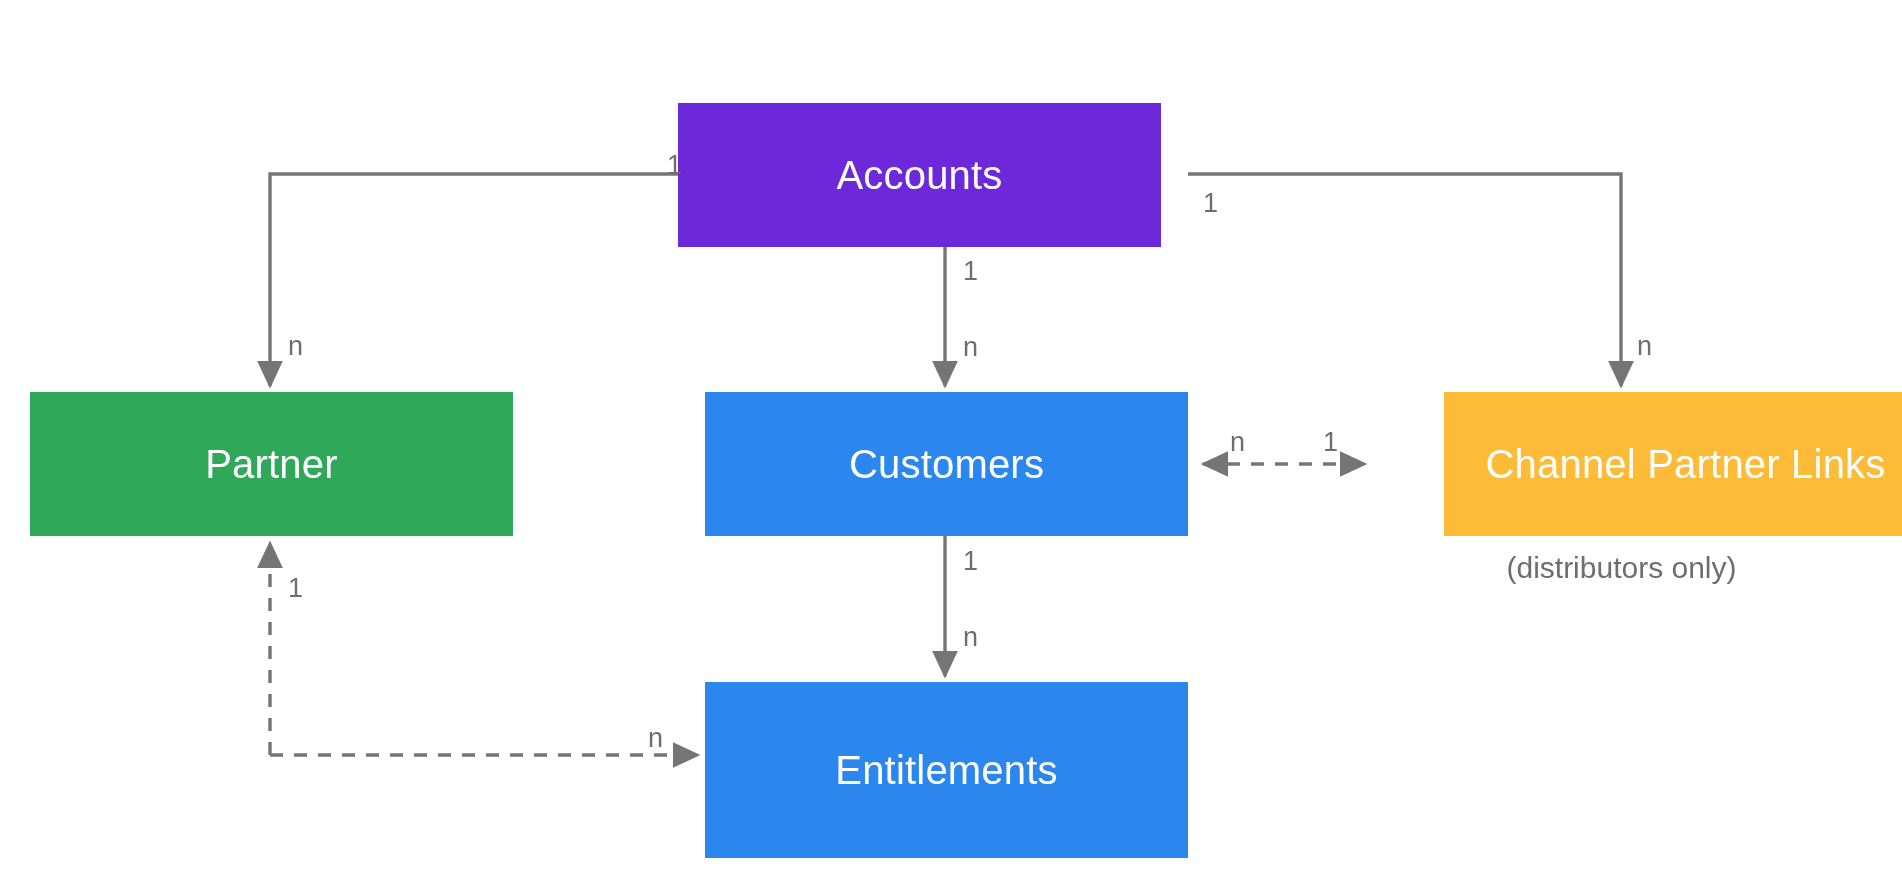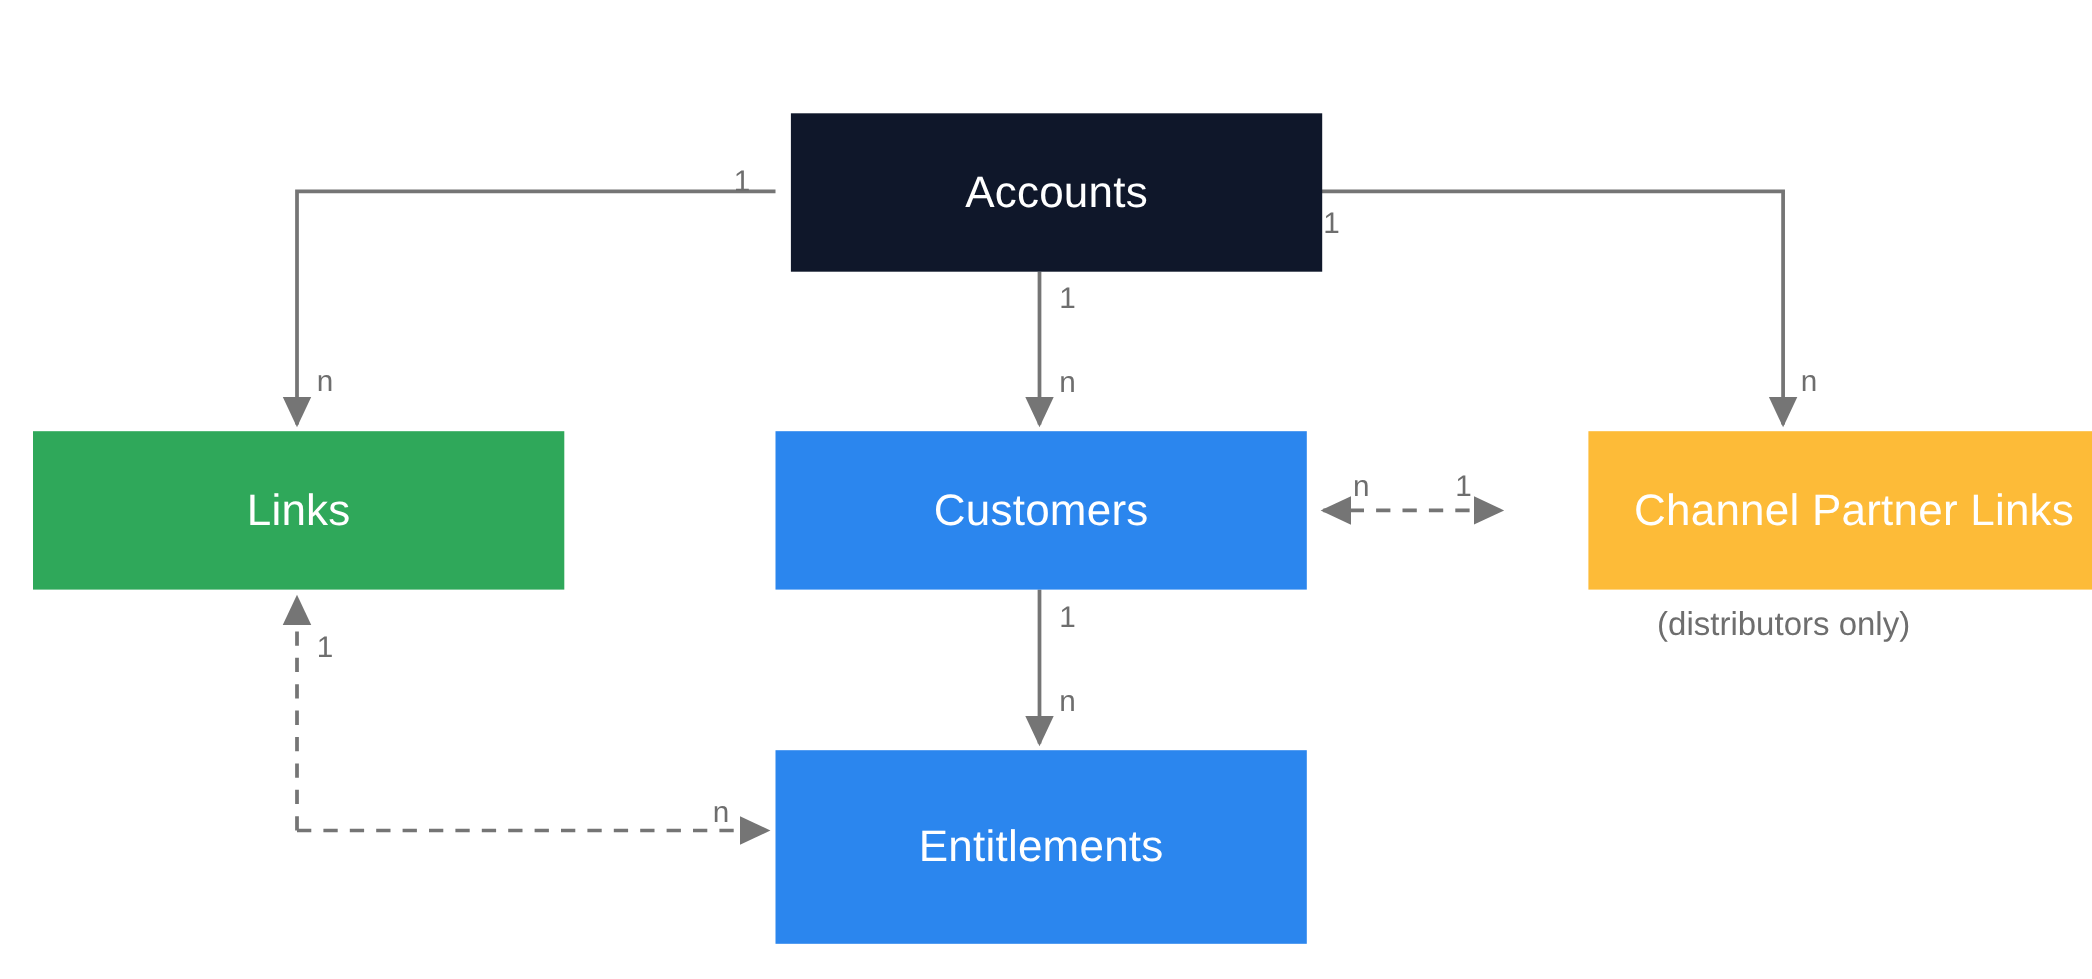--- a/index.html
+++ b/index.html
@@ -80,26 +80,26 @@
     <path d="M 1188 174 L 1621 174 L 1621 386" fill="none" stroke="#757575" stroke-width="3.4" marker-end="url(#arrow-end)"></path>
 
     <path d="M 945 536 L 945 676" fill="none" stroke="#757575" stroke-width="3.4" marker-end="url(#arrow-end)"></path>
 
     <path d="M 1203 464 L 1365 464" fill="none" stroke="#757575" stroke-width="3.4" stroke-dasharray="13 11" marker-start="url(#arrow-start)" marker-end="url(#arrow-end)"></path>
 
     <path d="M 270 755 L 270 543" fill="none" stroke="#757575" stroke-width="3.4" stroke-dasharray="13 11" marker-end="url(#arrow-end)"></path>
     <path d="M 270 755 L 698 755" fill="none" stroke="#757575" stroke-width="3.4" stroke-dasharray="13 11" marker-end="url(#arrow-end)"></path>
   </svg>
 
-  <div class="node" style="left:719px; top:103px; width:483px; height:144px; background:#0f172a;">
+  <div class="node" style="left:678px; top:103px; width:483px; height:144px; background:#6d28d9;">
     <span class="node-label">Accounts</span>
   </div>
 
   <div class="node" style="left:30px; top:392px; width:483px; height:144px; background:#2FA85A;">
-    <span class="node-label">Links</span>
+    <span class="node-label">Partner</span>
   </div>
 
   <div class="node" style="left:705px; top:392px; width:483px; height:144px; background:#2B86EE;">
     <span class="node-label">Customers</span>
   </div>
 
   <div class="node" style="left:1444px; top:392px; width:483px; height:144px; background:#FDBB38;">
     <span class="node-label">Channel Partner Links</span>
   </div>
 

